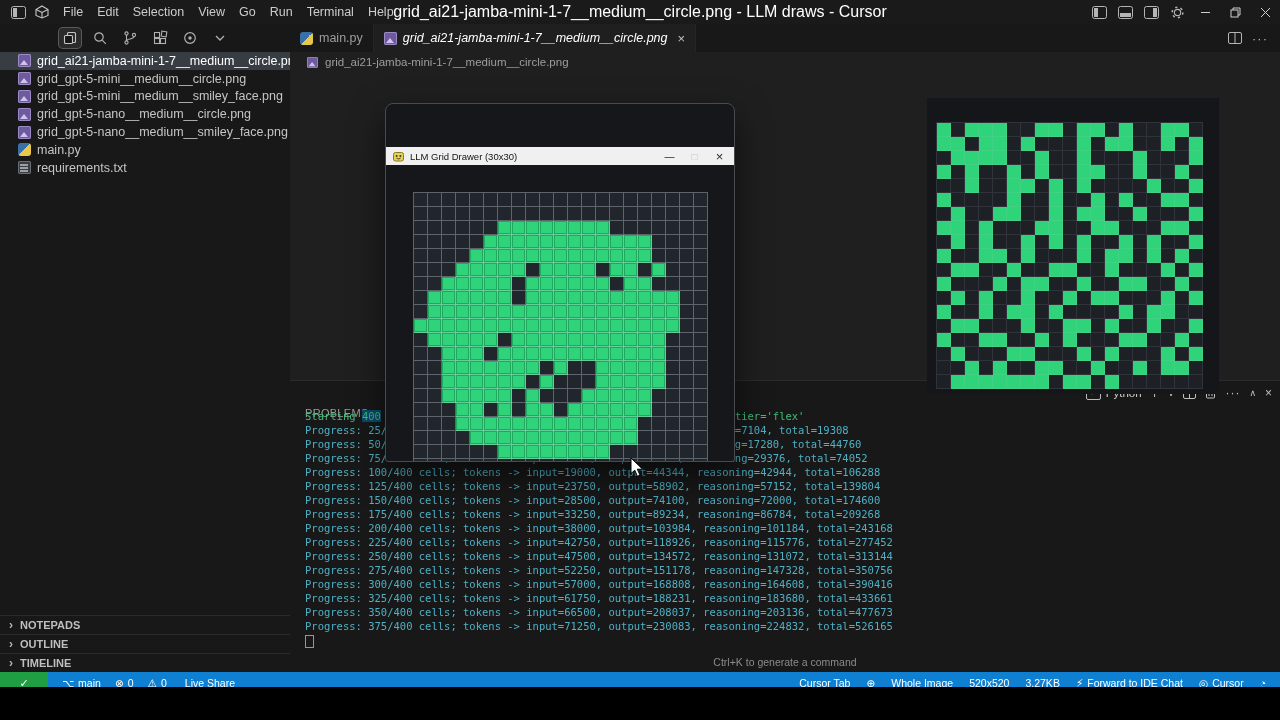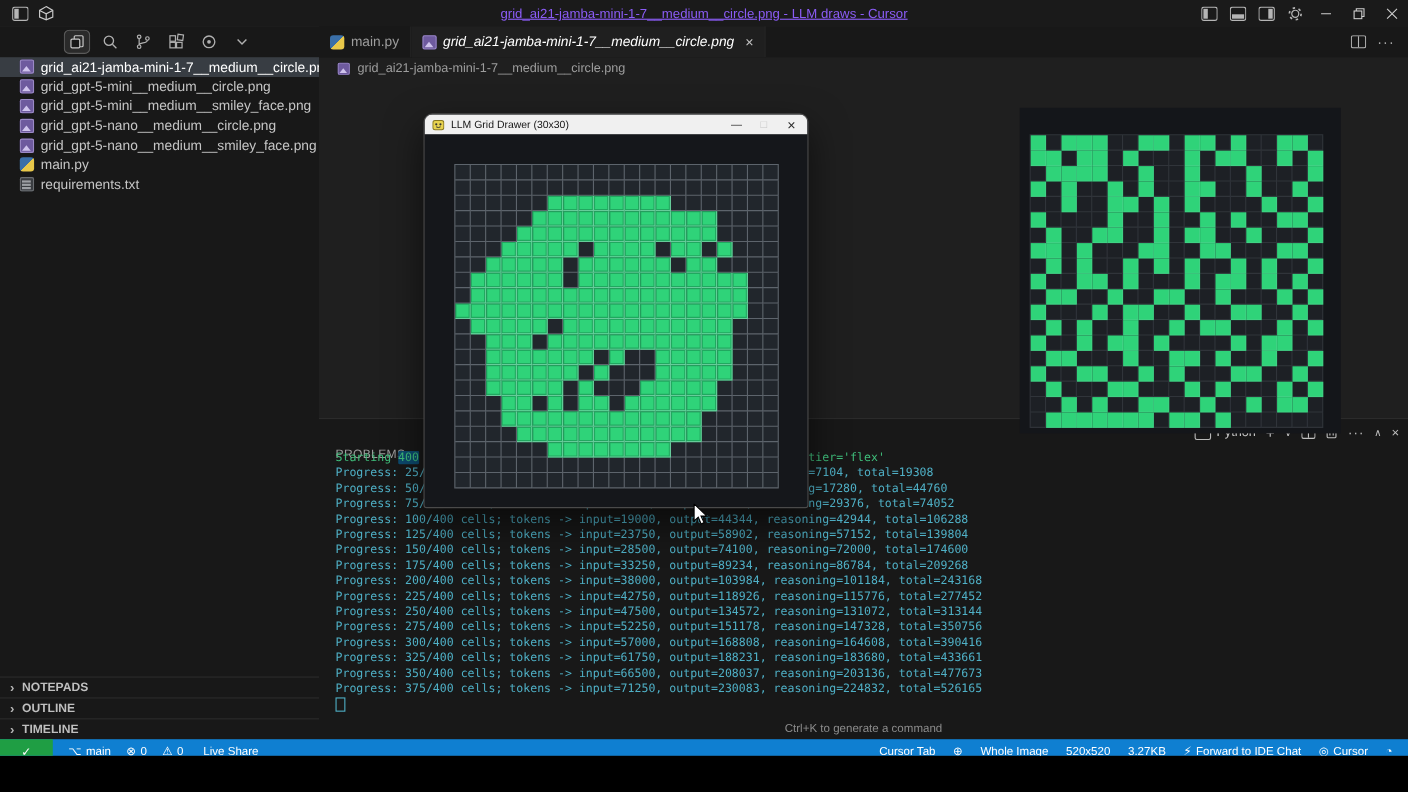--- a/index.html
+++ b/index.html
@@ -6,21 +6,21 @@
   .stage{position:relative;width:1280px;height:720px;background:#000;overflow:hidden;
          font-family:"Liberation Sans","DejaVu Sans",sans-serif;-webkit-font-smoothing:antialiased;}
   .app{position:absolute;left:0;top:0;width:1280px;height:687px;background:#1f1f1f;overflow:hidden;}
 
   
   .titlebar{position:absolute;left:0;top:0;width:1280px;height:24px;background:#1a1a1a;
             border-bottom:1px solid #2b2b2b;display:flex;align-items:center;color:#c9c9c9;}
   .tb-left{display:flex;align-items:center;gap:4px;padding-left:8px;z-index:2;}
   .tb-icon{width:20px;height:18px;display:flex;align-items:center;justify-content:center;}
   .menu-item{font-size:12.5px;color:#cccccc;padding:2px 7px;border-radius:4px;cursor:default;}
-  .tb-title{position:absolute;left:0;right:0;text-align:center;font-size:12px;color:#8b5cf6;pointer-events:none;text-decoration:underline;}
+  .tb-title{position:absolute;left:0;right:0;text-align:center;font-size:16px;color:#ffffff;pointer-events:none;}
   .tb-right{margin-left:auto;display:flex;align-items:center;z-index:2;}
   .tb-right .tb-icon{width:26px;}
   .win-ctl{width:30px;height:22px;display:flex;align-items:center;justify-content:center;color:#cfcfcf;}
 
   
   .sidebar{position:absolute;left:0;top:24px;width:290px;height:648px;background:#181818;border-right:1px solid #2b2b2b;}
   .activity-row{height:28px;display:flex;align-items:center;gap:6px;padding-left:58px;}
   .act-icon{width:24px;height:22px;display:flex;align-items:center;justify-content:center;border-radius:5px;}
   .act-icon.active{box-shadow:inset 0 0 0 1px #5a5a5a;background:#2a2a2a;}
   .explorer-header{height:20px;display:flex;align-items:center;gap:4px;padding-left:6px;
@@ -77,21 +77,21 @@
   .statusbar{position:absolute;left:0;top:672px;width:1280px;height:22px;background:var(--blue);display:flex;align-items:center;color:#fff;font-size:10.5px;}
   .sb-remote{width:48px;height:100%;background:var(--rgreen);display:flex;align-items:center;justify-content:center;font-size:11px;}
   .sb-item{display:flex;align-items:center;gap:4px;margin-left:14px;white-space:nowrap;}
   .sb-right{margin-left:auto;display:flex;align-items:center;padding-right:14px;}
   .sb-right .sb-item{margin-left:16px;}
 
   
   .float-window{position:absolute;left:385px;top:103px;width:348px;height:357px;background:#15171b;
                 border:1px solid #4a4a4a;border-radius:8px 8px 3px 3px;overflow:hidden;z-index:40;
                 box-shadow:0 14px 34px rgba(0,0,0,.55);}
-  .fw-titlebar{height:18px;background:#f0f0f0;display:flex;align-items:center;gap:6px;padding:0 2px 0 7px;}
+  .fw-titlebar{height:18px;background:#f0f0f0;display:flex;align-items:center;gap:6px;padding:0 2px 0 7px;margin-top:43px;}
   .fw-title{font-size:9.5px;color:#141414;}
   .fw-controls{margin-left:auto;display:flex;align-items:center;height:100%;}
   .fw-btn{width:25px;height:100%;display:flex;align-items:center;justify-content:center;color:#2b2b2b;font-size:10px;}
   .fw-btn.disabled{color:#c6c6c6;}
   .fw-btn.close{font-size:13px;}
   .fw-body{position:relative;width:100%;height:339px;}
   .draw-canvas{position:absolute;left:27px;top:27px;display:grid;grid-template-columns:repeat(21,14px);grid-auto-rows:14px;
                border-top:1px solid rgba(186,194,206,.40);border-left:1px solid rgba(186,194,206,.40);background:#21262c;}
   .draw-canvas .cell{box-sizing:border-box;border-right:1px solid rgba(186,194,206,.40);border-bottom:1px solid rgba(186,194,206,.40);}
   .draw-canvas .cell.on{background:var(--green);box-shadow:inset 0 0 0 1px rgba(0,70,35,.30);}
@@ -112,20 +112,30 @@
               <rect x="0.5" y="0.5" width="14" height="12" rx="2" fill="none" stroke="#b5b5b5"></rect>
               <rect x="2" y="2" width="4" height="9" fill="#b5b5b5"></rect>
             </svg>
         </span>
         <span class="tb-icon">
           <svg class="ic" width="14" height="14" viewBox="0 0 14 14">
               <path d="M7 1 L13 4.5 L13 10.5 L7 13 L1 10.5 L1 4.5 Z" fill="none" stroke="#c9c9c9" stroke-width="1.1"></path>
               <path d="M1 4.5 L7 7.5 L13 4.5 M7 7.5 L7 13" fill="none" stroke="#c9c9c9" stroke-width="1.1"></path>
             </svg>
         </span>
+        <nav id="menus" style="display:flex;">
+            <span class="menu-item">File</span>
+            <span class="menu-item">Edit</span>
+            <span class="menu-item">Selection</span>
+            <span class="menu-item">View</span>
+            <span class="menu-item">Go</span>
+            <span class="menu-item">Run</span>
+            <span class="menu-item">Terminal</span>
+            <span class="menu-item">Help</span>
+          </nav>
       </div>
       <div class="tb-title">grid_ai21-jamba-mini-1-7__medium__circle.png - LLM draws - Cursor</div>
       <div class="tb-right">
         <span class="tb-icon">
           <svg class="ic" width="15" height="13" viewBox="0 0 15 13">
               <rect x="0.5" y="0.5" width="14" height="12" rx="2" fill="none" stroke="#b5b5b5"></rect>
               <rect x="2" y="2" width="4" height="9" fill="#b5b5b5"></rect>
             </svg>
         </span>
         <span class="tb-icon">

